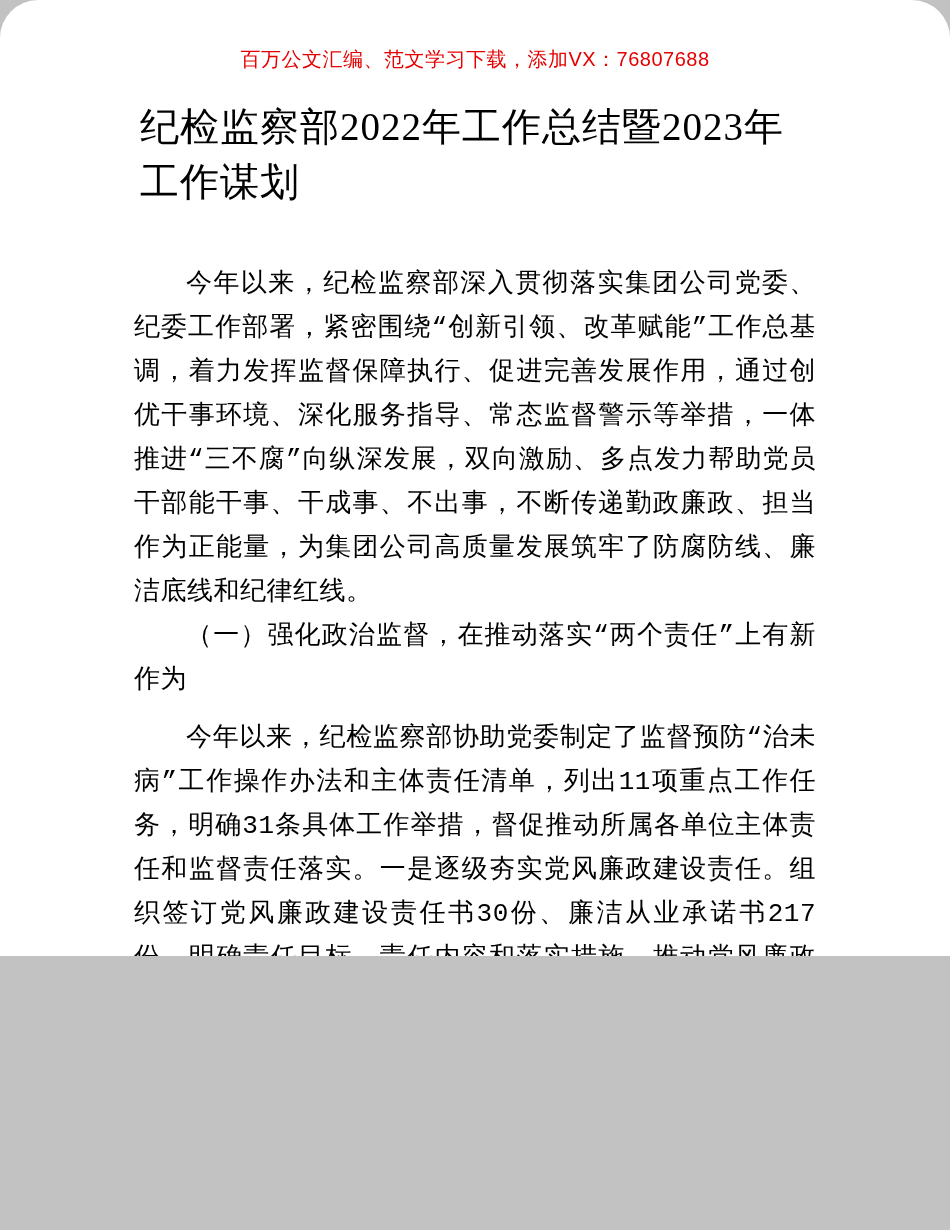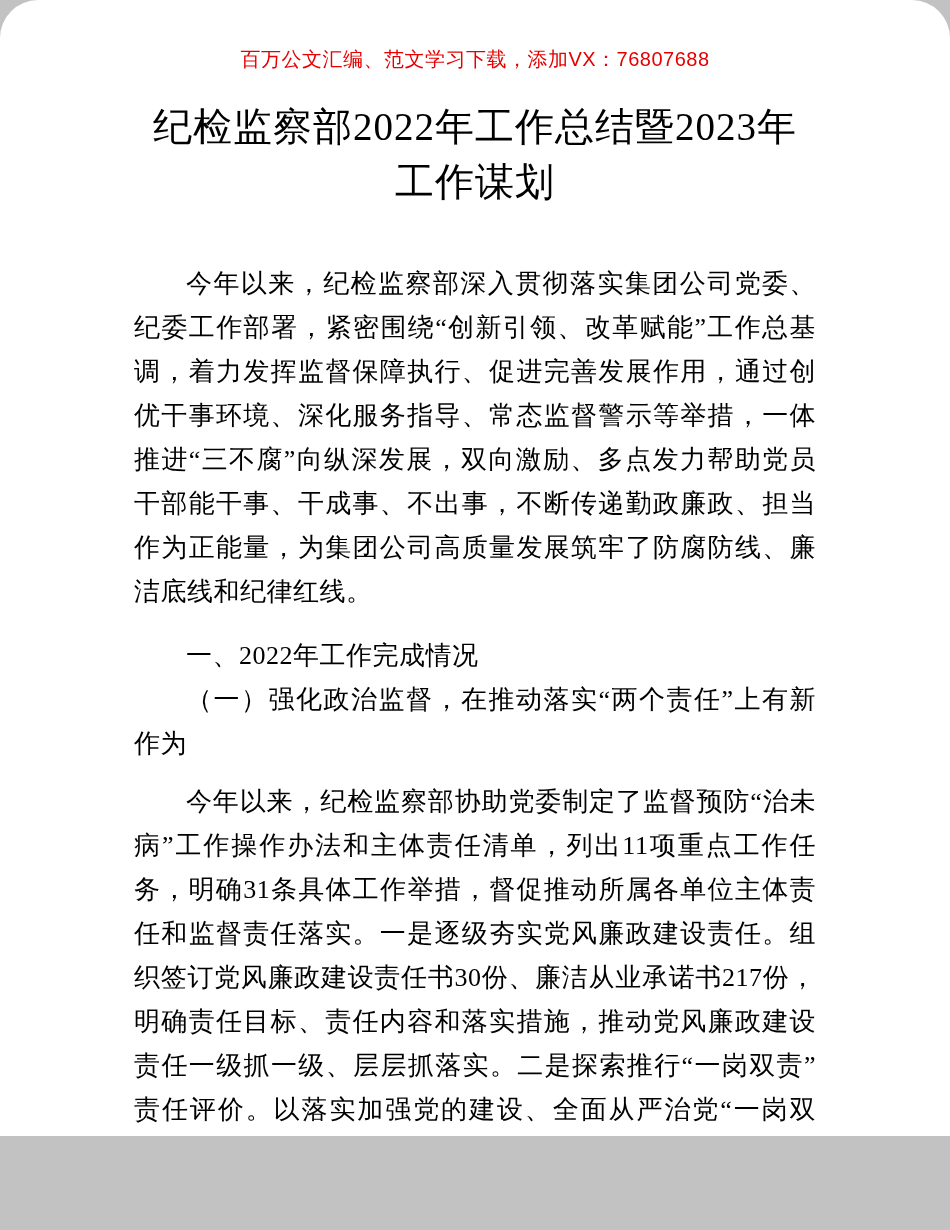--- a/index.html
+++ b/index.html
@@ -3,21 +3,21 @@
 <meta charset="utf-8">
 <style>
   html, body {
     margin: 0;
     padding: 0;
     background: #c2c2c2;
     width: 950px;
   }
   .viewport {
     width: 950px;
-    height: 1136px;
+    height: 956px;
     overflow: hidden;
     position: relative;
     background: #c2c2c2;
   }
   .page {
     width: 950px;
     height: 1230px;
     background: #ffffff;
     border-radius: 38px 38px 0 0;
     box-sizing: border-box;
@@ -28,52 +28,51 @@
   }
   .notice {
     margin-top: 46px;
     text-align: center;
     font-size: 20px;
     letter-spacing: 0.5px;
     font-family: "Liberation Sans", "DejaVu Sans", sans-serif;
   }
   .doc-title {
     margin: 26px 6px 0 6px;
-    text-align: center;
     font-size: 39px;
     font-weight: 400;
     line-height: 1.42;
     letter-spacing: 1px;
   }
   .para {
     font-size: 26px;
     line-height: 44px;
     text-align: justify;
     text-justify: inter-ideograph;
     text-indent: 2em;
     margin: 0;
     letter-spacing: 0.5px;
+    font-family: Liberation Mono, monospace;
   }
   .intro        { margin-top: 52px; }
   .sec-heading  { margin-top: 20px; }
   .sub-heading  { margin-top: 0; }
   .sec-body     { margin-top: 14px; }
 </style>
 </head>
 <body>
 
 <div class="viewport">
   <div class="page">
 
     <div class="notice" style="color: rgb(230, 0, 0);">百万公文汇编、范文学习下载，添加VX：76807688</div>
 
     <h1 class="doc-title">纪检监察部2022年工作总结暨2023年工作谋划</h1>
 
     <p class="para intro">今年以来，纪检监察部深入贯彻落实集团公司党委、纪委工作部署，紧密围绕“创新引领、改革赋能”工作总基调，着力发挥监督保障执行、促进完善发展作用，通过创优干事环境、深化服务指导、常态监督警示等举措，一体推进“三不腐”向纵深发展，双向激励、多点发力帮助党员干部能干事、干成事、不出事，不断传递勤政廉政、担当作为正能量，为集团公司高质量发展筑牢了防腐防线、廉洁底线和纪律红线。</p>
 
-    <p class="para sec-heading">一、2022年工作完成情况</p>
 
     <p class="para sub-heading">（一）强化政治监督，在推动落实“两个责任”上有新作为</p>
 
     <p class="para sec-body">今年以来，纪检监察部协助党委制定了监督预防“治未病”工作操作办法和主体责任清单，列出11项重点工作任务，明确31条具体工作举措，督促推动所属各单位主体责任和监督责任落实。一是逐级夯实党风廉政建设责任。组织签订党风廉政建设责任书30份、廉洁从业承诺书217份，明确责任目标、责任内容和落实措施，推动党风廉政建设责任一级抓一级、层层抓落实。二是探索推行“一岗双责”责任评价。以落实加强党的建设、全面从严治党“一岗双责”情况评价为载体，对集团公司领导及各部门负责人开展季度评价4次，通过民主测评全面掌握领导干部履职尽责实情。三是严格执行风险告知“一书两报”。将监督检查发现问题一并报送集团公司党</p>
 
   </div>
 </div>
 
 </body></html>

